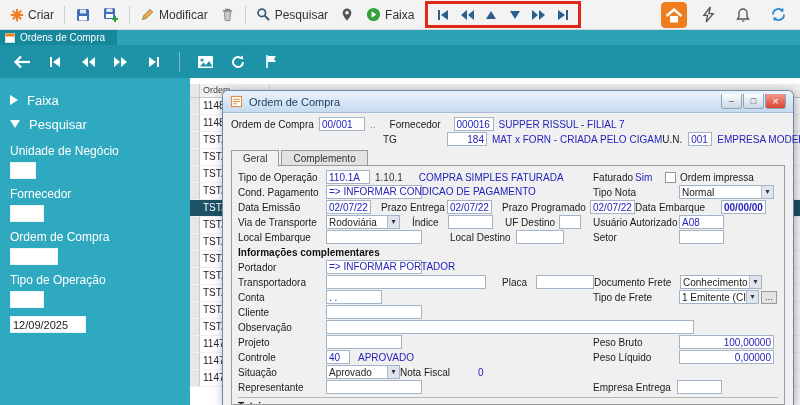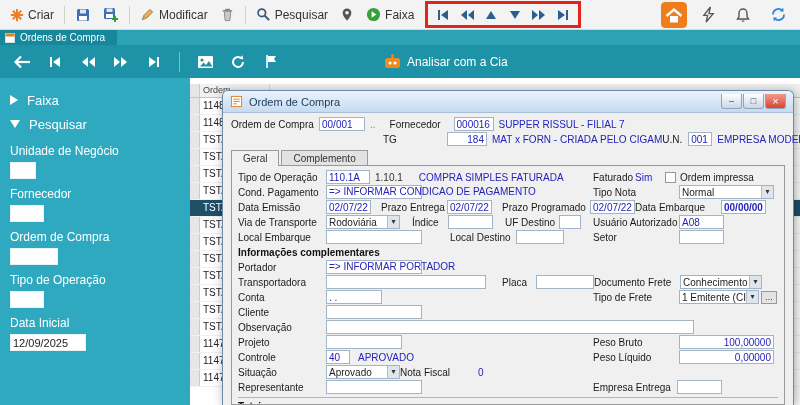--- a/index.html
+++ b/index.html
@@ -250,30 +250,20 @@
         <path d="M13 8a5 5 0 11-1.5-3.6" stroke="#fff" stroke-width="2" fill="none"></path>
         <path d="M12.6 1.2l.6 4.2-4-.9z" fill="#fff"></path>
       </svg>
   </div>
   <div class="tb2btn">
     <svg class="ic" width="14" height="15" viewBox="0 0 14 15">
         <path d="M3 1v13" stroke="#fff" stroke-width="1.6"></path>
         <path d="M3.8 2h8.2l-2 3 2 3H3.8z" fill="#fff"></path>
       </svg>
   </div>
-  <div class="analisar">
-    <svg class="ic" width="17" height="15" viewBox="0 0 17 15">
-        <rect x="1" y="4" width="15" height="10" rx="2.5" fill="#ef8b1e"></rect>
-        <circle cx="6" cy="9" r="1.6" fill="#fff"></circle>
-        <circle cx="11" cy="9" r="1.6" fill="#fff"></circle>
-        <path d="M8.5 1v3" stroke="#ef8b1e" stroke-width="2"></path>
-        <circle cx="8.5" cy="1.4" r="1.2" fill="#ef8b1e"></circle>
-      </svg>
-    <span>Analisar com a Cia</span>
-  </div>
 </div>
 
 <div class="sidebar">
   <div class="ssec">
     <span class="tri r"></span>
     <span>Faixa</span>
   </div>
   <div class="ssec">
     <span class="tri d"></span>
     <span>Pesquisar</span>
@@ -288,21 +278,20 @@
   </div>
   <div class="sgroup">
     <div class="slbl">Ordem de Compra</div>
     <input class="sinp" style="width: 48px;" value="">
   </div>
   <div class="sgroup">
     <div class="slbl">Tipo de Operação</div>
     <input class="sinp" style="width: 34px;" value="">
   </div>
   <div class="sgroup">
-    <div class="slbl">Data Inicial</div>
     <input class="sinp" style="width: 76px;" value="12/09/2025">
   </div>
 </div>
 
 <div class="gridarea">
   <div class="ghead">
     <div class="gsel"></div>
     <div class="gcol">Ordem</div>
   </div>
   <div class="grow">

